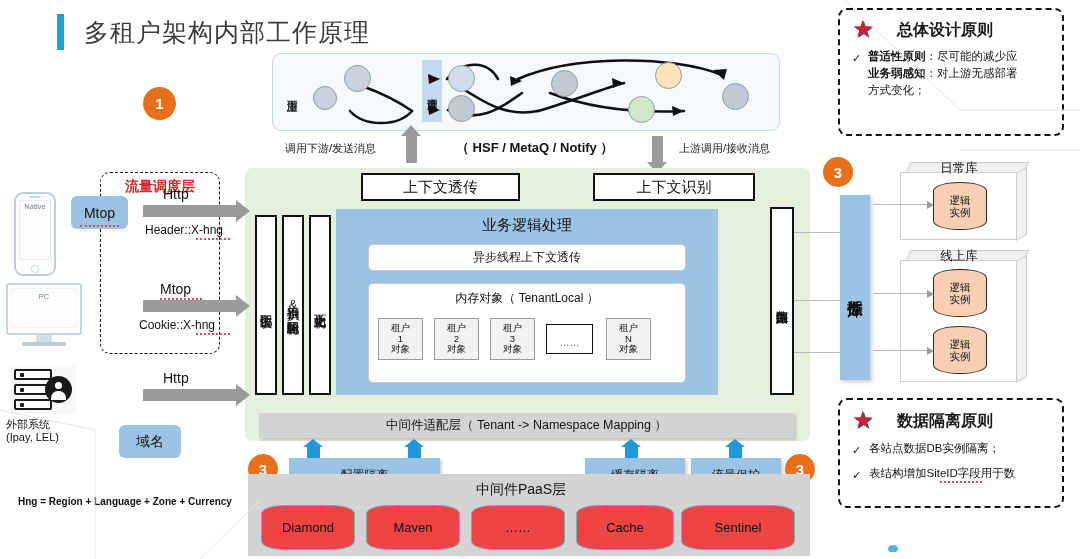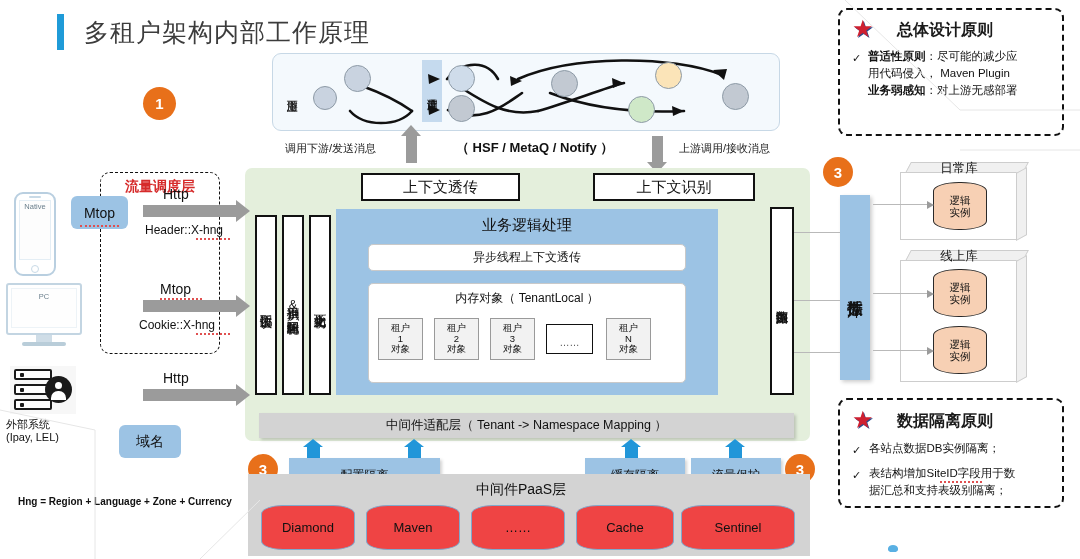--- a/index.html
+++ b/index.html
@@ -388,33 +388,32 @@
 </div>
 <div class="abs thin-line thin-arrow" style="left:873px;top:293px;width:54px;"></div>
 <div class="abs thin-line thin-arrow" style="left:873px;top:350px;width:54px;"></div>
 
 <div class="abs callout" style="left:838px;top:8px;width:226px;height:128px;"></div>
 <div class="abs star" style="left:852px;top:17px;">★</div>
 <div class="abs callout-title" style="left:897px;top:20px;">总体设计原则</div>
 <div class="abs tick" style="left:852px;top:52px;">✓</div>
 <div class="abs callout-body" style="left:868px;top:48px;width:186px;">
   <div><span class="b">普适性原则</span><span>：尽可能的减少应</span></div>
-  <div>用代码侵入， Maven Plugin</div>
   <div><span class="b">业务弱感知</span><span>：对上游无感部署</span></div>
+  <div>方式变化；</div>
 </div>
 
 <div class="abs callout" style="left:838px;top:398px;width:226px;height:110px;"></div>
 <div class="abs star" style="left:852px;top:408px;">★</div>
 <div class="abs callout-title" style="left:897px;top:411px;">数据隔离原则</div>
 <div class="abs tick" style="left:852px;top:444px;">✓</div>
 <div class="abs callout-body" style="left:869px;top:440px;width:186px;">各站点数据DB实例隔离；</div>
 <div class="abs tick" style="left:852px;top:469px;">✓</div>
 <div class="abs callout-body" style="left:869px;top:465px;width:190px;">
   <div>表结构增加SiteID字段用于数</div>
-  <div>据汇总和支持表级别隔离；</div>
 </div>
 <div class="abs squig" style="left:940px;top:481px;width:42px;height:0;"></div>
 
 <svg class="abs" style="left:0;top:0;width:1080px;height:559px;pointer-events:none;">
   <g stroke="#e6e6e6" stroke-width="1" fill="none">
     <path d="M0 410 L95 430 L95 559"></path>
     <path d="M1080 150 L960 150"></path>
     <path d="M845 0 L960 110 L1080 110"></path>
     <path d="M200 559 L260 500"></path>
   </g>

